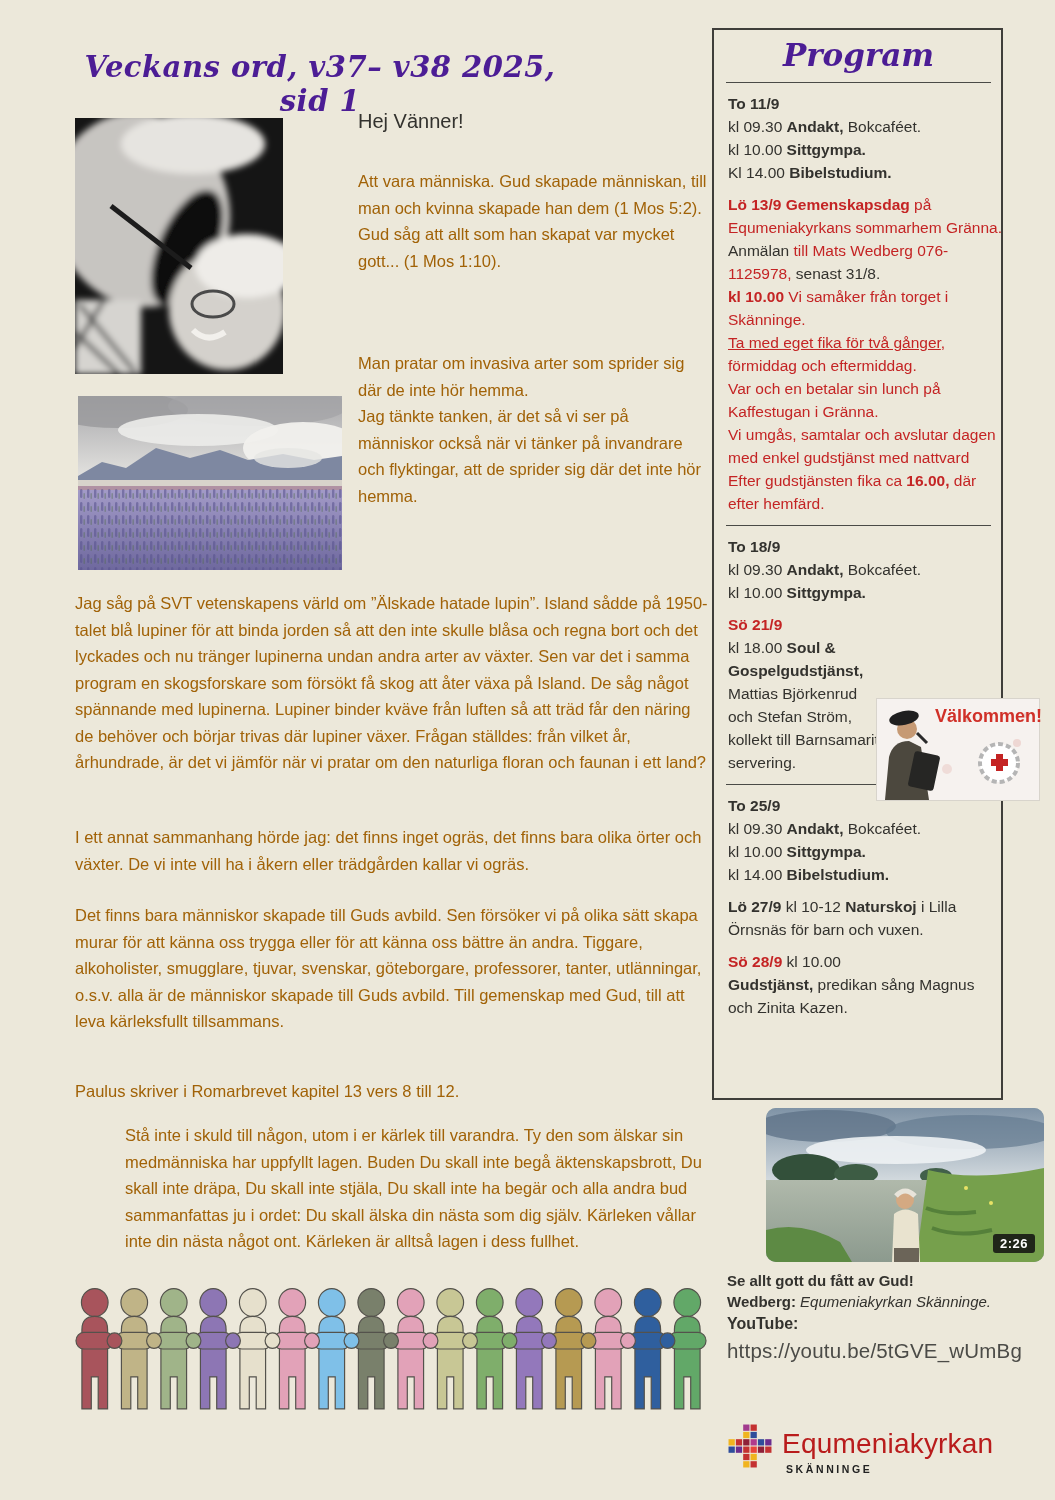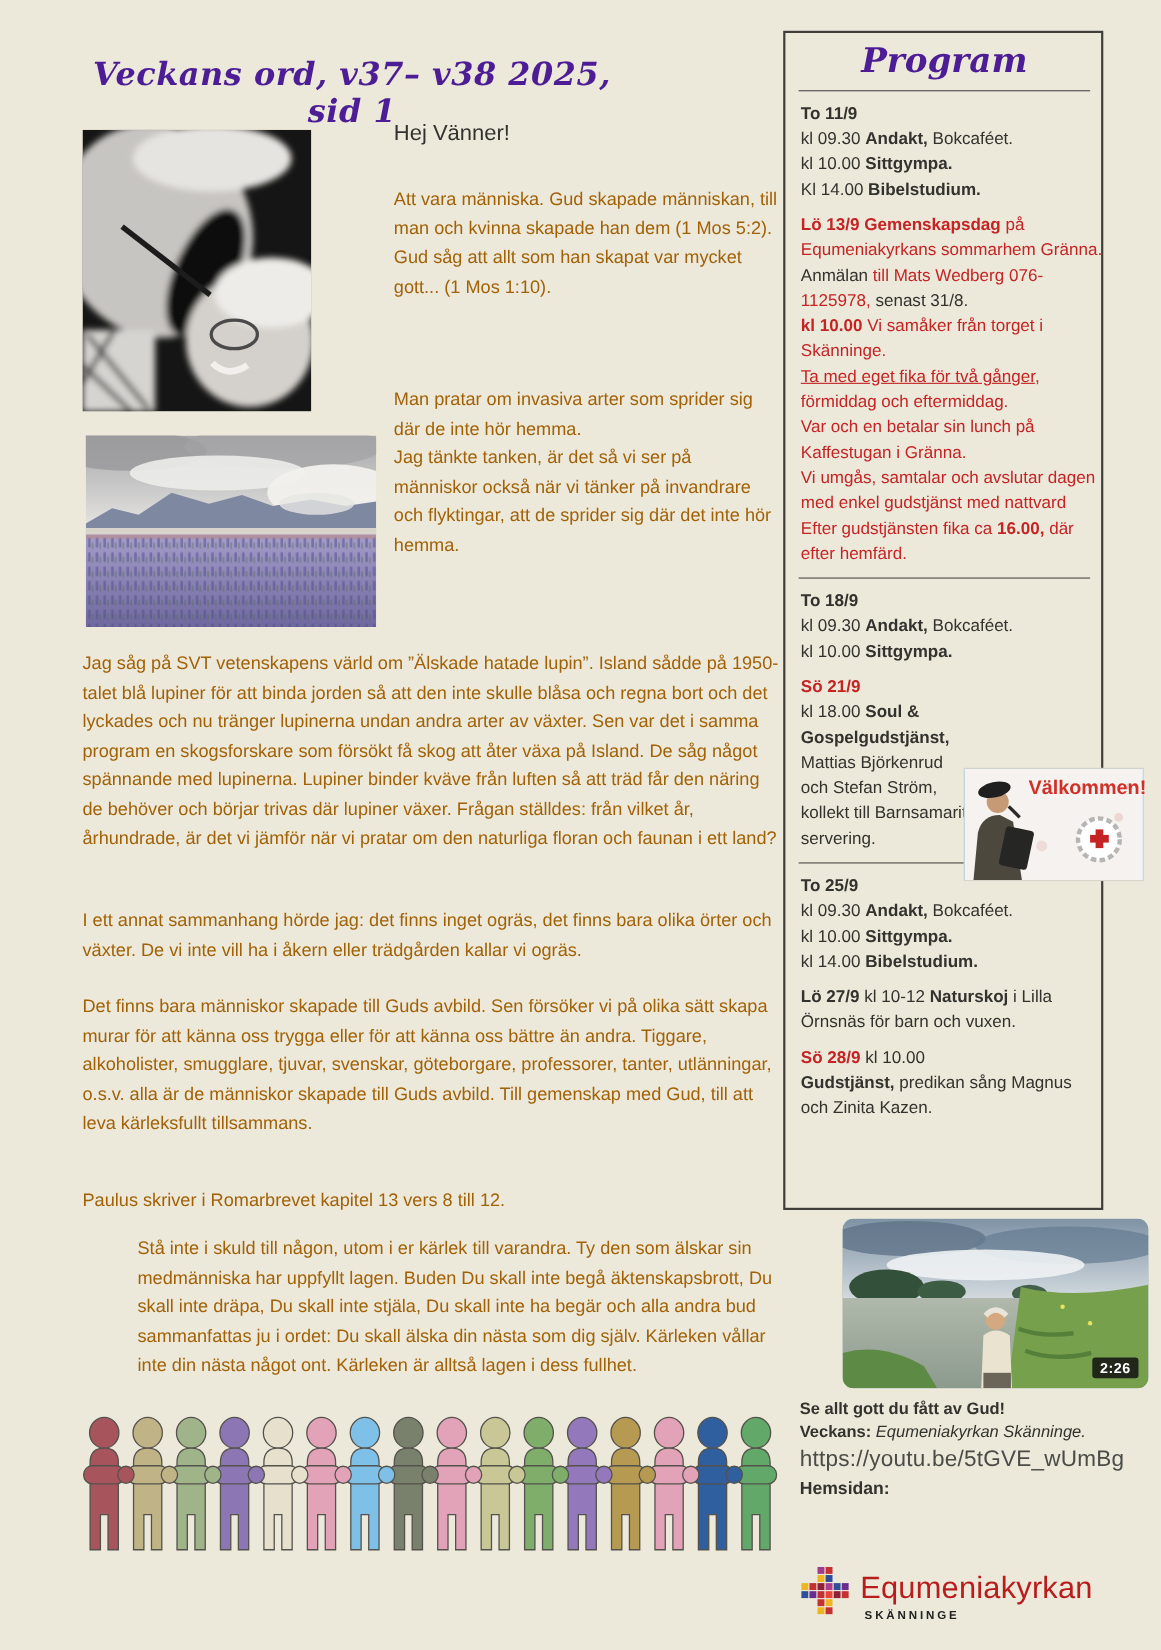--- a/index.html
+++ b/index.html
@@ -28,21 +28,21 @@
   .title-rule{border-top:1.6px solid #4a4a46;margin:8px -2px 9px -2px;}
   .p-divider{border-top:1.6px solid #4a4a46;margin:10px -2px 9px -2px;}
   .p-section{margin-top:0;}
   .p-section + .p-section{margin-top:9px;}
   .p-line{font-size:15.5px;line-height:23px;color:#33322e;white-space:nowrap;}
   .p-line .bold{font-weight:bold;}
   .p-line .red{color:#c42424;}
   .p-line .und{text-decoration:underline;}
   
   .valkommen{
-    left:877px;top:699px;width:162px;height:101px;background:#7dd3fc;
+    left:877px;top:699px;width:162px;height:101px;background:#0f172a;
     z-index:5;box-shadow:0 0 0 1px #d8d4cc;
   }
   .valkommen-text{left:58px;top:7px;font-size:18px;font-weight:bold;color:#d03028;}
   
   .video{left:722px;top:1108px;width:278px;height:154px;border-radius:10px;overflow:hidden;background:#9aa;margin-left:44px;}
   .duration{position:absolute;right:9px;bottom:9px;background:rgba(18,18,18,.86);color:#fff;
     font-size:13px;font-weight:bold;padding:2px 7px;border-radius:3px;letter-spacing:.5px;}
   
   .links{left:727px;top:1270px;width:296px;color:#33322e;}
   .links .cap{font-size:15px;font-weight:bold;line-height:21px;}
@@ -348,24 +348,24 @@
     <rect x="128" y="140" width="25" height="14" fill="#6b6458"></rect>
     <circle cx="139" cy="92" r="9" fill="#d4a982"></circle>
     <path d="M130,88 Q139,78 149,88" stroke="#e8e4da" stroke-width="5" fill="none"></path>
   </svg>
   <div class="duration">2:26</div>
 </div>
 
 <div class="abs links">
   <div class="cap">Se allt gott du fått av Gud!</div>
   <div class="fb">
-    <span class="lbl">Veckans:</span><span class="val"> Equmeniakyrkan Skänninge.</span>
+    <span class="lbl">Wedberg:</span><span class="val"> Equmeniakyrkan Skänninge.</span>
   </div>
+  <div class="yt-lbl">YouTube:</div>
   <div class="yt-url">https://youtu.be/5tGVE_wUmBg</div>
-  <div class="hem-lbl">Hemsidan:</div>
 </div>
 
 <div class="abs" style="left:728px;top:1424px;width:46px;height:46px;">
   <svg id="logo-cross" width="44" height="44" viewBox="0 0 42 42">
       <rect x="14.5" y="0.5" width="6" height="6" fill="#a23a8e"></rect>
       <rect x="21.5" y="0.5" width="6" height="6" fill="#c43131"></rect>
       <rect x="14.5" y="7.5" width="6" height="6" fill="#f0b41f"></rect>
       <rect x="21.5" y="7.5" width="6" height="6" fill="#2e4d9b"></rect>
       <rect x="0.5" y="14.5" width="6" height="6" fill="#f0b41f"></rect>
       <rect x="7.5" y="14.5" width="6" height="6" fill="#c43131"></rect>

